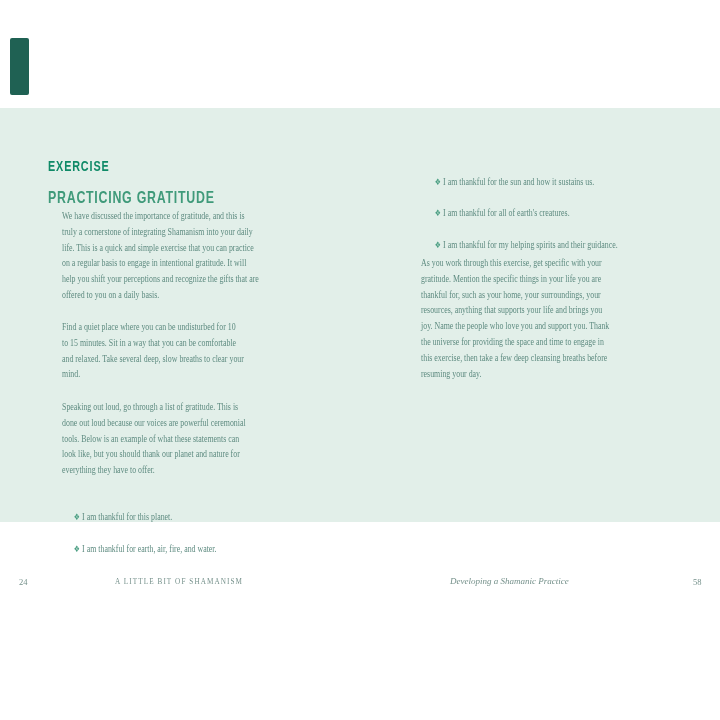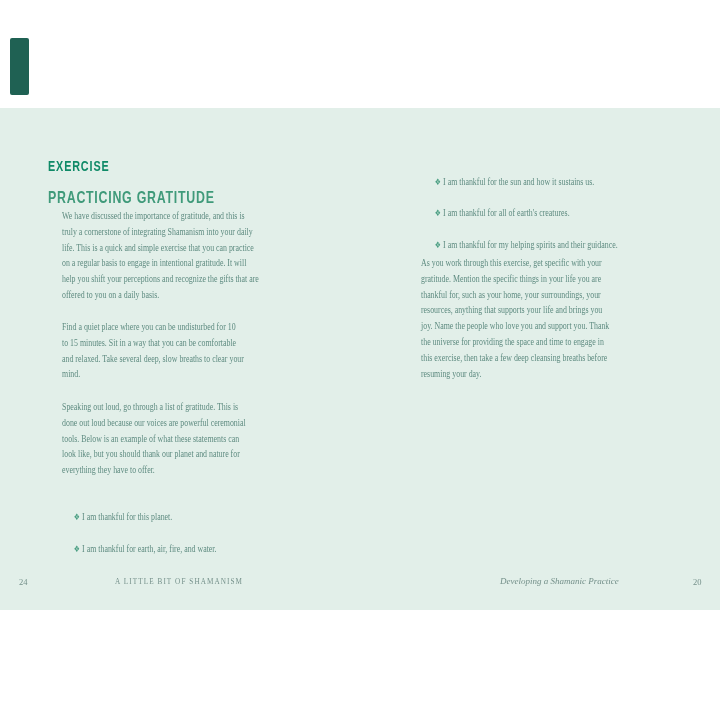--- a/index.html
+++ b/index.html
@@ -9,21 +9,21 @@
     font-family:"Liberation Serif", serif;
     position:relative;
     overflow:hidden;
   }
   .canvas{position:absolute;inset:0;background:#ffffff;}
   .accent-rect{
     position:absolute;left:10px;top:38px;width:19px;height:57px;
     background:var(--accent,#1f6153);border-radius:2px;
   }
   .spread{
-    position:absolute;left:0;top:108px;width:720px;height:502px;
+    position:absolute;left:0;top:108px;width:720px;height:414px;
     background:var(--spread-bg,#e2efe9);
   }
   .abs{position:absolute;}
   .kicker{
     left:48px;top:50px;
     font-family:"Liberation Sans",sans-serif;font-weight:bold;
     font-size:15px;line-height:1;letter-spacing:1.2px;
     color:var(--kicker,#0f8a67);
     transform:scaleX(0.72);transform-origin:0 0;white-space:pre;
   }
@@ -54,21 +54,21 @@
   .pagenum{
     font-size:8.5px;line-height:1;color:var(--footer-text,#74908a);
   }
   .running-left{
     left:115px;top:470px;
     font-size:8px;line-height:1;letter-spacing:1.2px;
     color:var(--footer-text,#74908a);
     transform:scaleX(0.9);transform-origin:0 0;white-space:pre;
   }
   .running-right{
-    left:500px;top:469px;
+    left:450px;top:469px;
     font-size:9px;line-height:1;font-style:italic;
     color:var(--footer-text,#74908a);white-space:pre;
   }
 </style>
 </head>
 <body>
 
 <div class="canvas">
 
   <div class="accent-rect"></div>
@@ -125,16 +125,16 @@
 the universe for providing the space and time to engage in
 this exercise, then take a few deep cleansing breaths before
 resuming your day.</div>
 
     <div class="abs pagenum" style="left:19px;top:470px;">24</div>
 
     <div class="abs running-left">A LITTLE BIT OF SHAMANISM</div>
 
     <div class="abs running-right">Developing a Shamanic Practice</div>
 
-    <div class="abs pagenum" style="left:693px;top:470px;">20</div>
+    <div class="abs pagenum" style="left:693px;top:470px;">58</div>
 
   </div>
 </div>
 
 </body></html>

